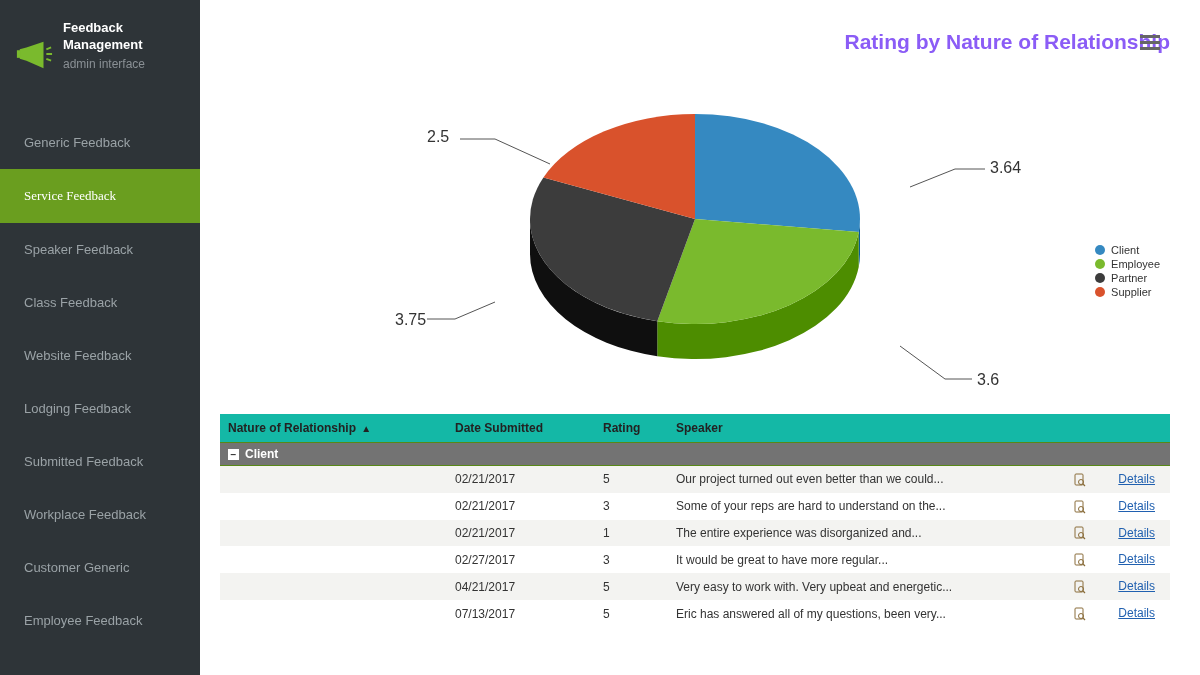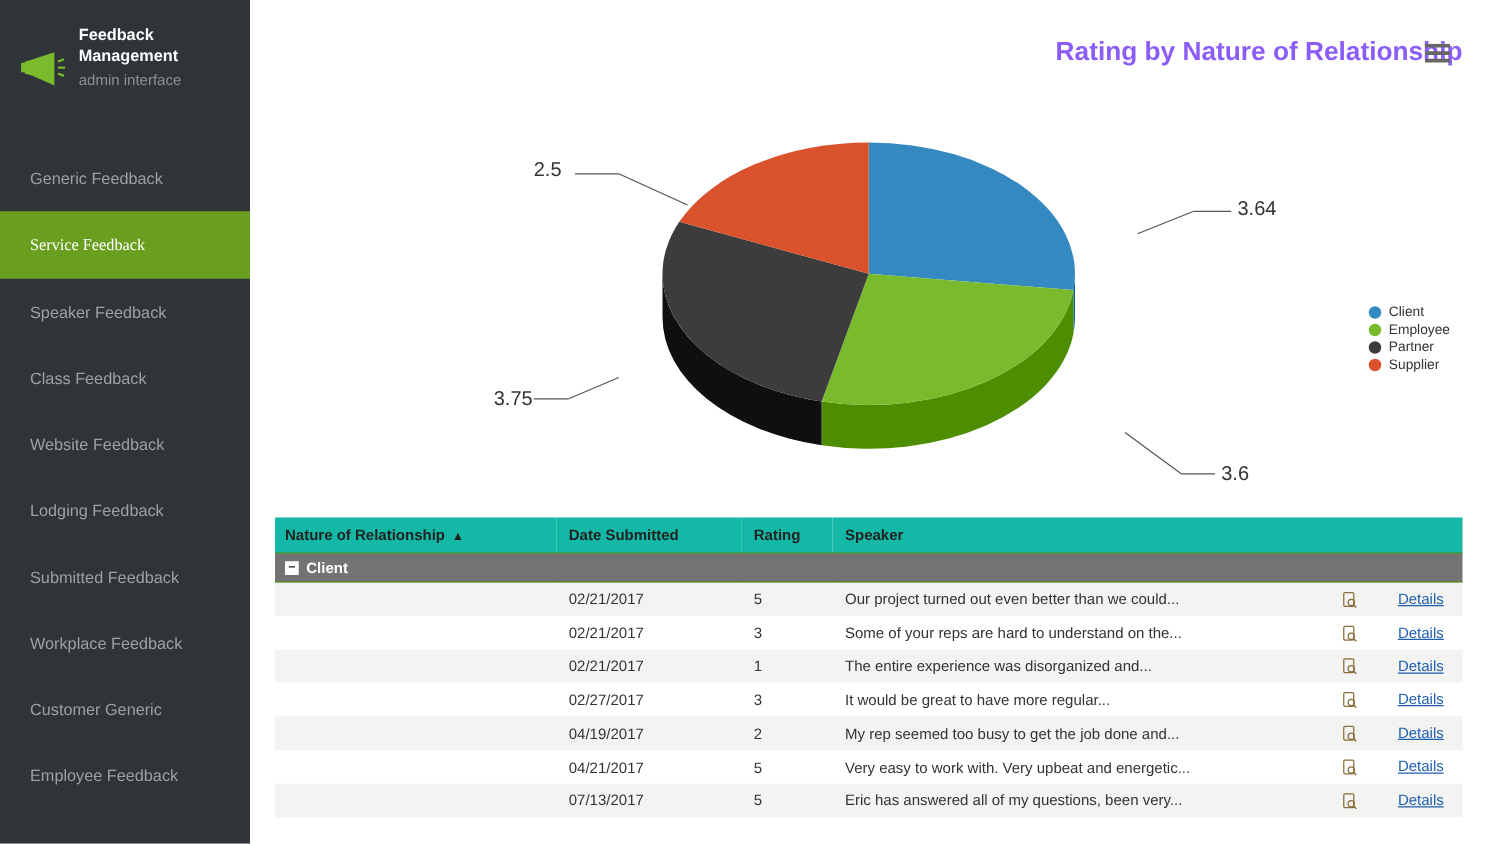--- a/index.html
+++ b/index.html
@@ -200,31 +200,20 @@
               <td class="col-rating">3</td>
               <td class="col-comments">It would be great to have more regular...</td>
               <td class="col-details"><span class="details-icon"><svg viewBox="0 0 12 14">
                     <rect x="1" y="1" width="8" height="11" rx="1" fill="none" stroke="#8a6d3b" stroke-width="1"></rect>
                     <circle cx="7" cy="9" r="2.5" fill="none" stroke="#8a6d3b" stroke-width="1"></circle>
                     <line x1="9" y1="11" x2="11" y2="13" stroke="#8a6d3b" stroke-width="1.2"></line>
                   </svg></span><a class="details-link">Details</a></td>
             </tr>
             <tr class="data-row">
               <td class="col-nature"></td>
-              <td class="col-date">04/19/2017</td>
-              <td class="col-rating">2</td>
-              <td class="col-comments">My rep seemed too busy to get the job done and...</td>
-              <td class="col-details"><span class="details-icon"><svg viewBox="0 0 12 14">
-                    <rect x="1" y="1" width="8" height="11" rx="1" fill="none" stroke="#8a6d3b" stroke-width="1"></rect>
-                    <circle cx="7" cy="9" r="2.5" fill="none" stroke="#8a6d3b" stroke-width="1"></circle>
-                    <line x1="9" y1="11" x2="11" y2="13" stroke="#8a6d3b" stroke-width="1.2"></line>
-                  </svg></span><a class="details-link">Details</a></td>
-            </tr>
-            <tr class="data-row">
-              <td class="col-nature"></td>
               <td class="col-date">04/21/2017</td>
               <td class="col-rating">5</td>
               <td class="col-comments">Very easy to work with. Very upbeat and energetic...</td>
               <td class="col-details"><span class="details-icon"><svg viewBox="0 0 12 14">
                     <rect x="1" y="1" width="8" height="11" rx="1" fill="none" stroke="#8a6d3b" stroke-width="1"></rect>
                     <circle cx="7" cy="9" r="2.5" fill="none" stroke="#8a6d3b" stroke-width="1"></circle>
                     <line x1="9" y1="11" x2="11" y2="13" stroke="#8a6d3b" stroke-width="1.2"></line>
                   </svg></span><a class="details-link">Details</a></td>
             </tr>
             <tr class="data-row">

